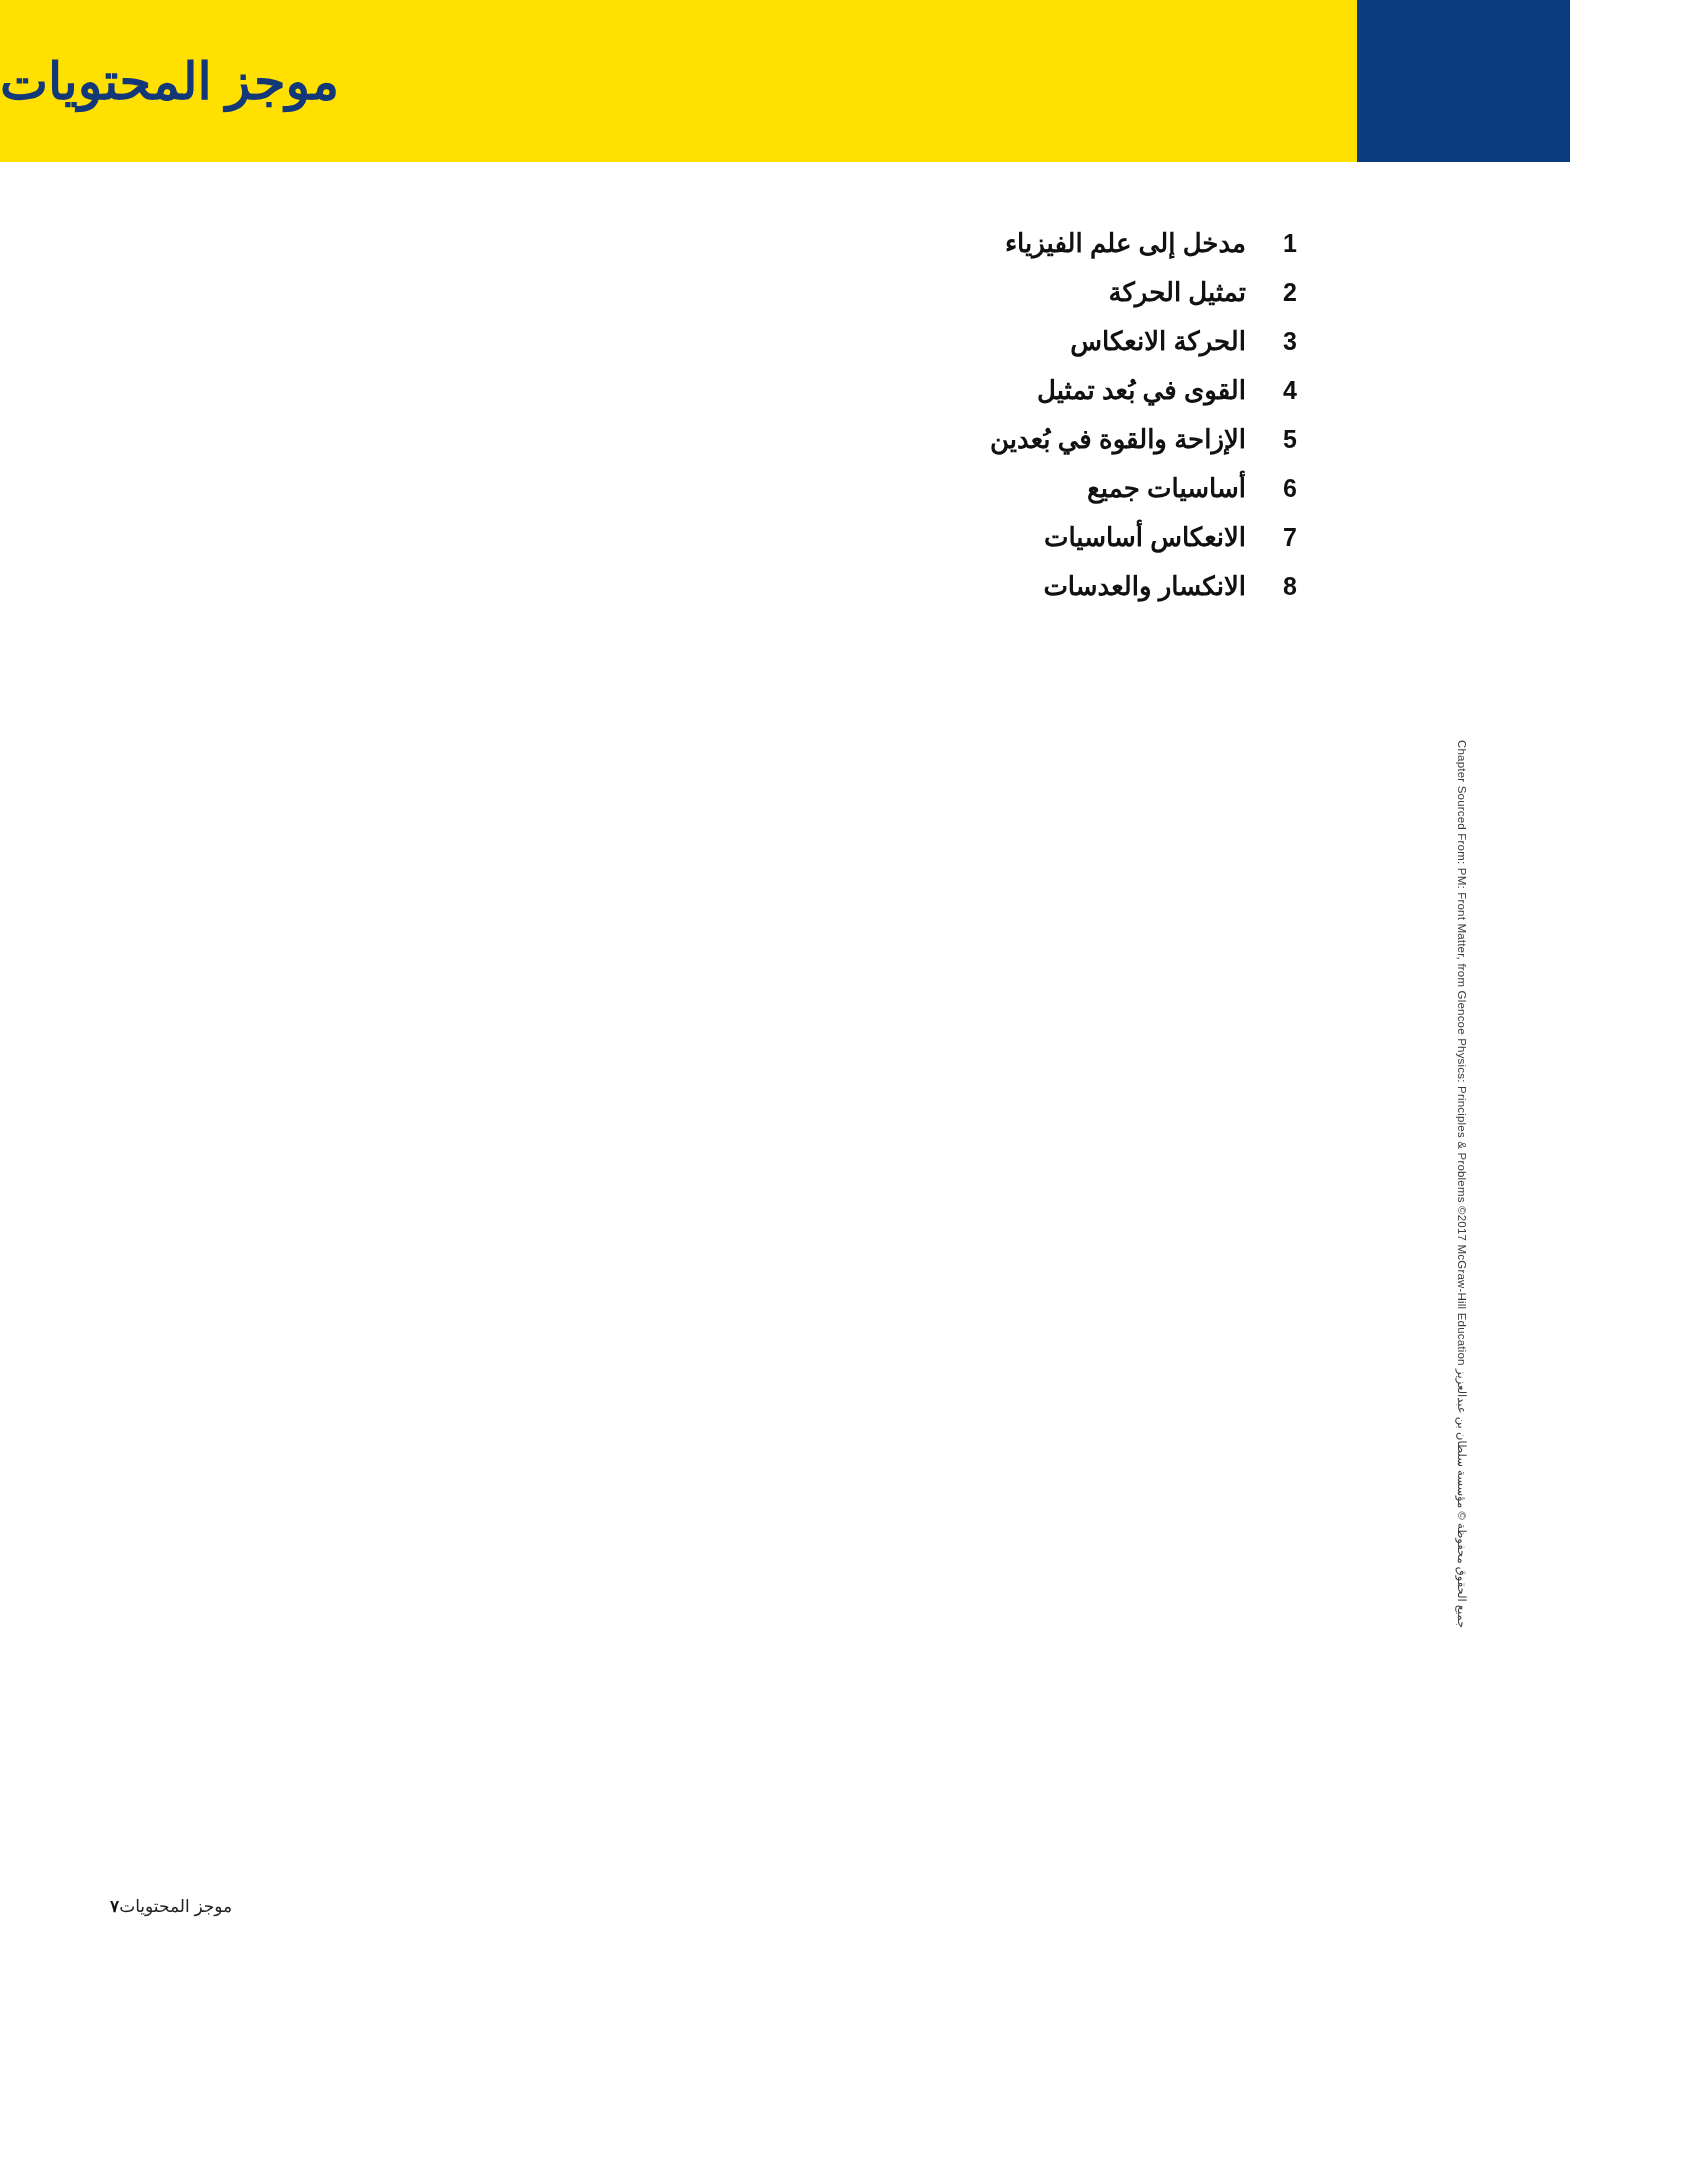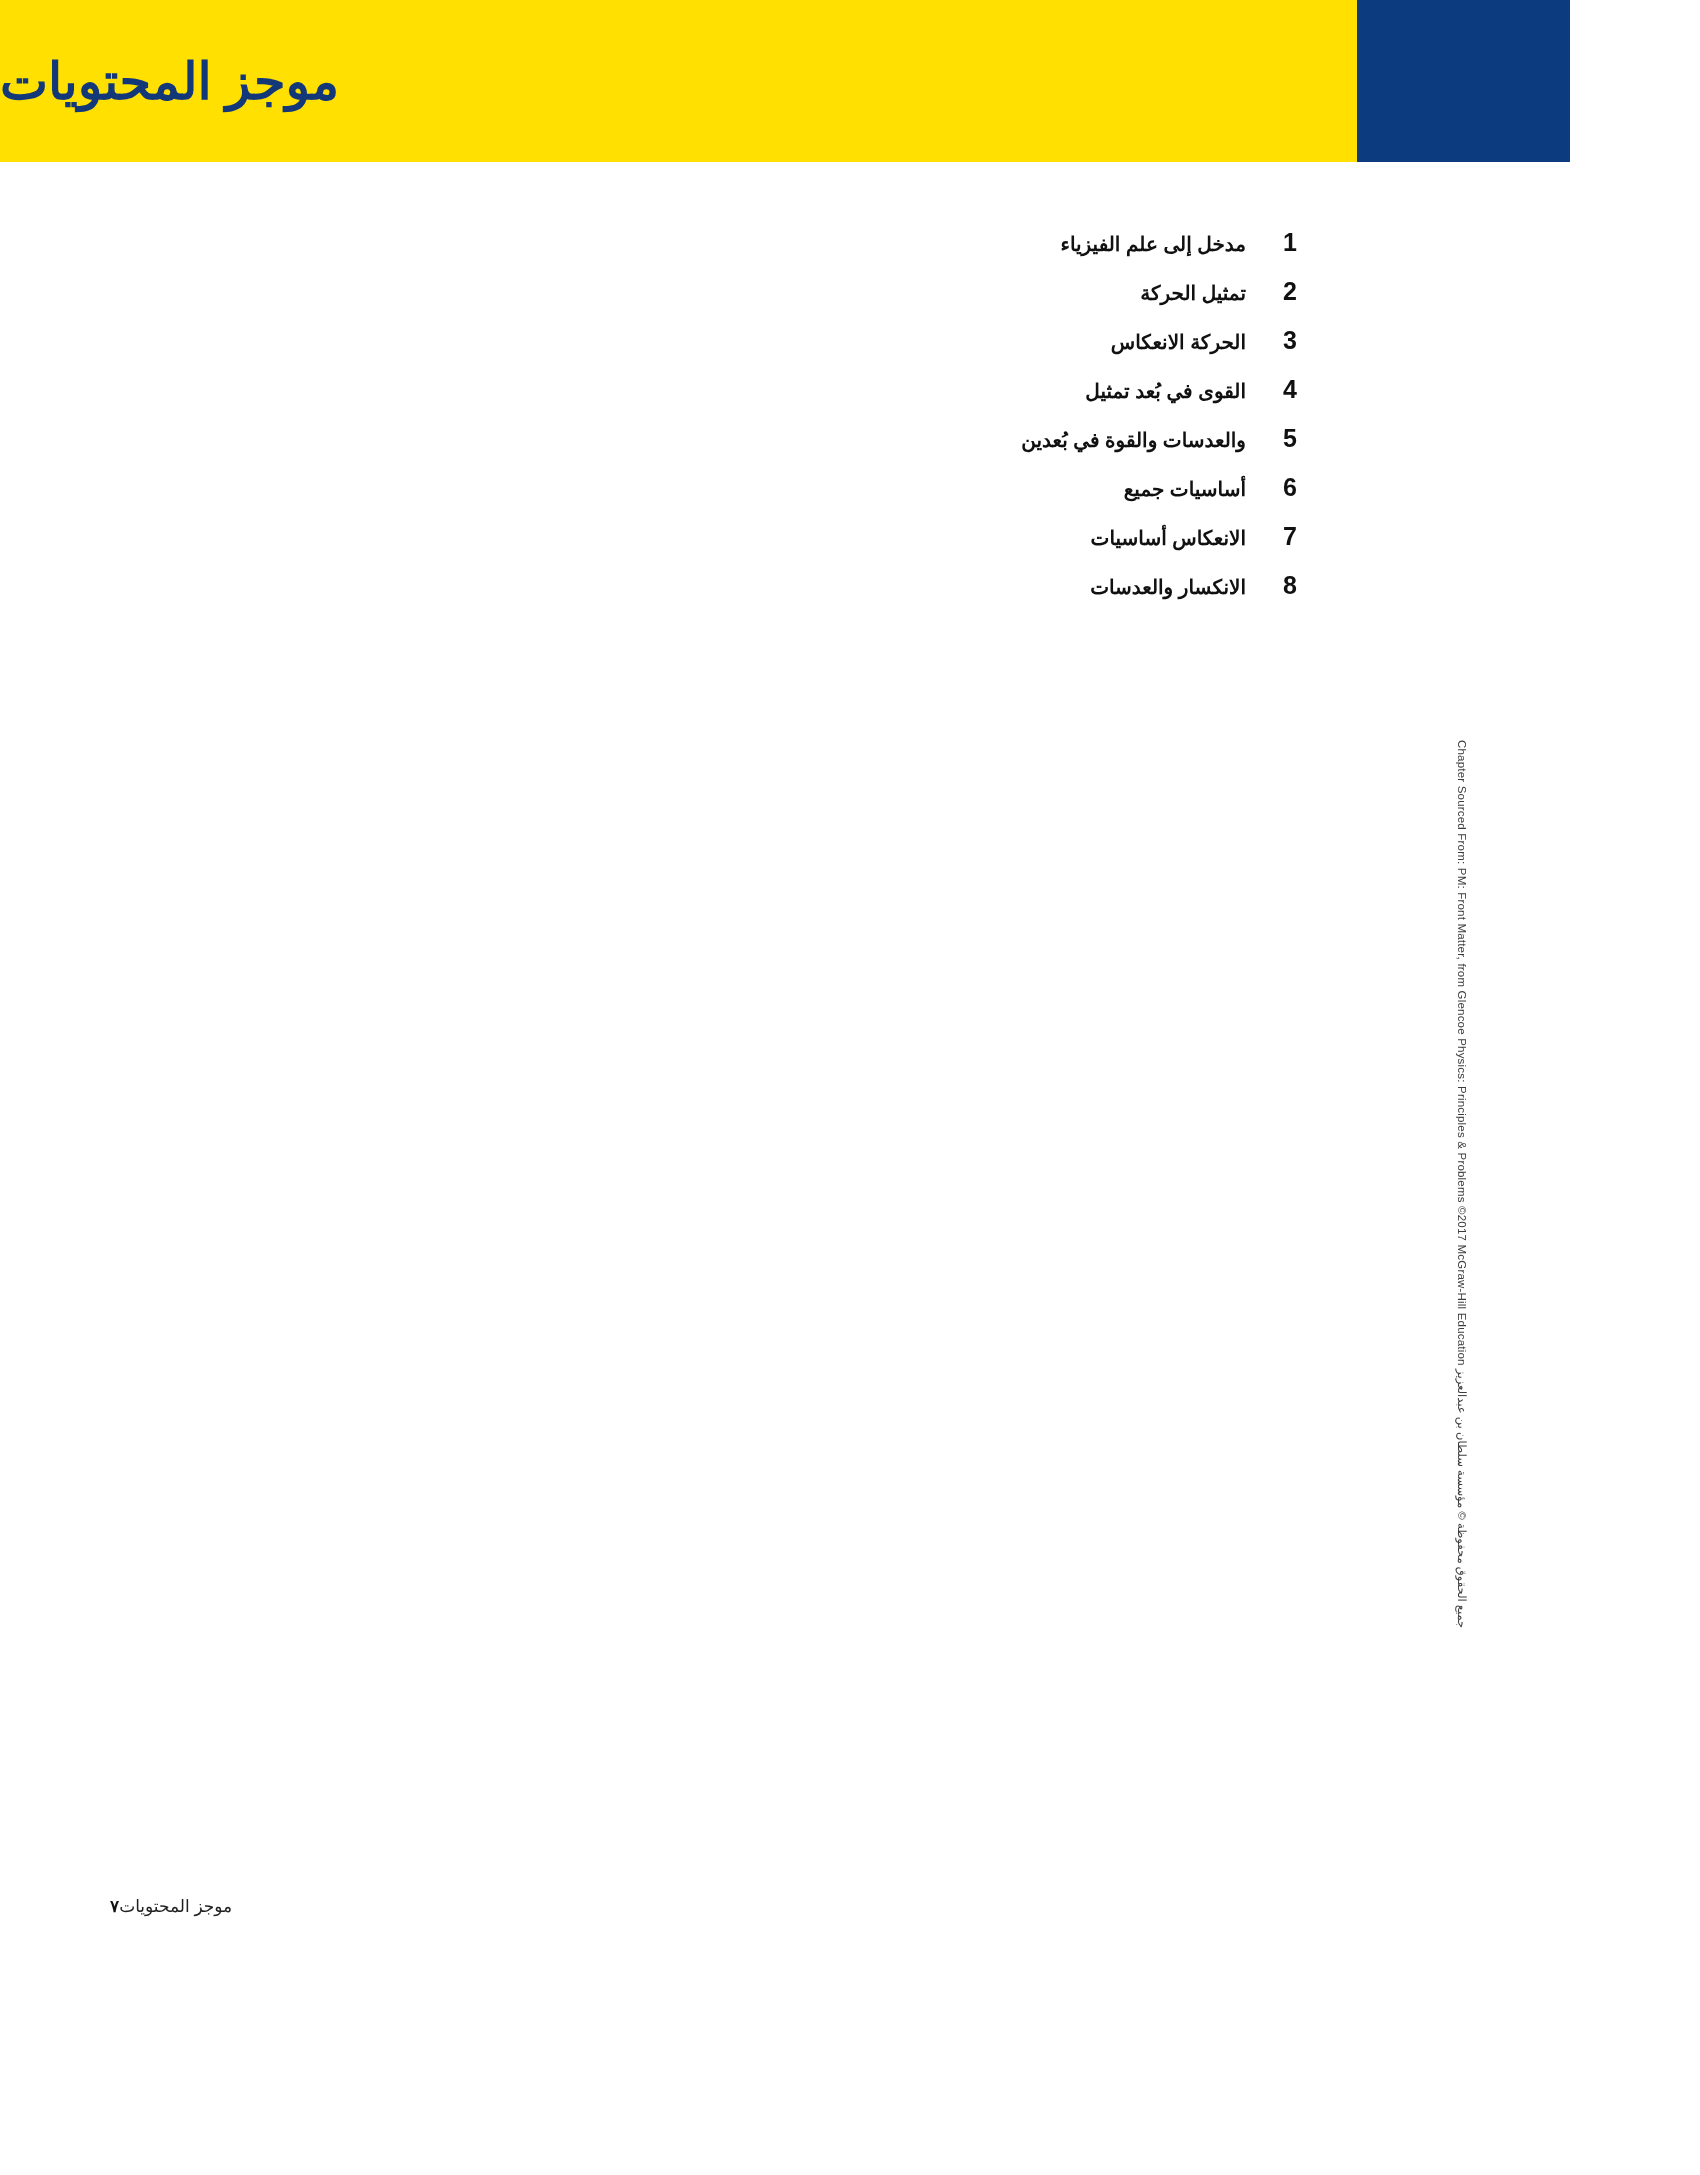--- a/index.html
+++ b/index.html
@@ -78,21 +78,21 @@
   }
   .toc-num {
     width: 60px;
     text-align: center;
     font-size: 25px;
     font-weight: bold;
     color: #111111;
     flex: 0 0 auto;
   }
   .toc-title {
-    font-size: 20px;
+    font-size: 26px;
     font-weight: bold;
     color: #111111;
     padding-right: 14px;
     white-space: nowrap;
   }
   
   #contents-list .toc-row {
     margin-right: 0;
   }
 
@@ -165,21 +165,21 @@
     <span class="toc-title">الحركة الانعكاس</span>
   </div>
 
   <div class="toc-row" style="justify-content: flex-start;">
     <span class="toc-num">4</span>
     <span class="toc-title">القوى في بُعد تمثيل</span>
   </div>
 
   <div class="toc-row" style="justify-content: flex-start;">
     <span class="toc-num">5</span>
-    <span class="toc-title">والعدسات والقوة في بُعدين</span>
+    <span class="toc-title">الإزاحة والقوة في بُعدين</span>
   </div>
 
   <div class="toc-row" style="justify-content: flex-start;">
     <span class="toc-num">6</span>
     <span class="toc-title">أساسيات جميع</span>
   </div>
 
   <div class="toc-row" style="justify-content: flex-start;">
     <span class="toc-num">7</span>
     <span class="toc-title">الانعكاس أساسيات</span>

